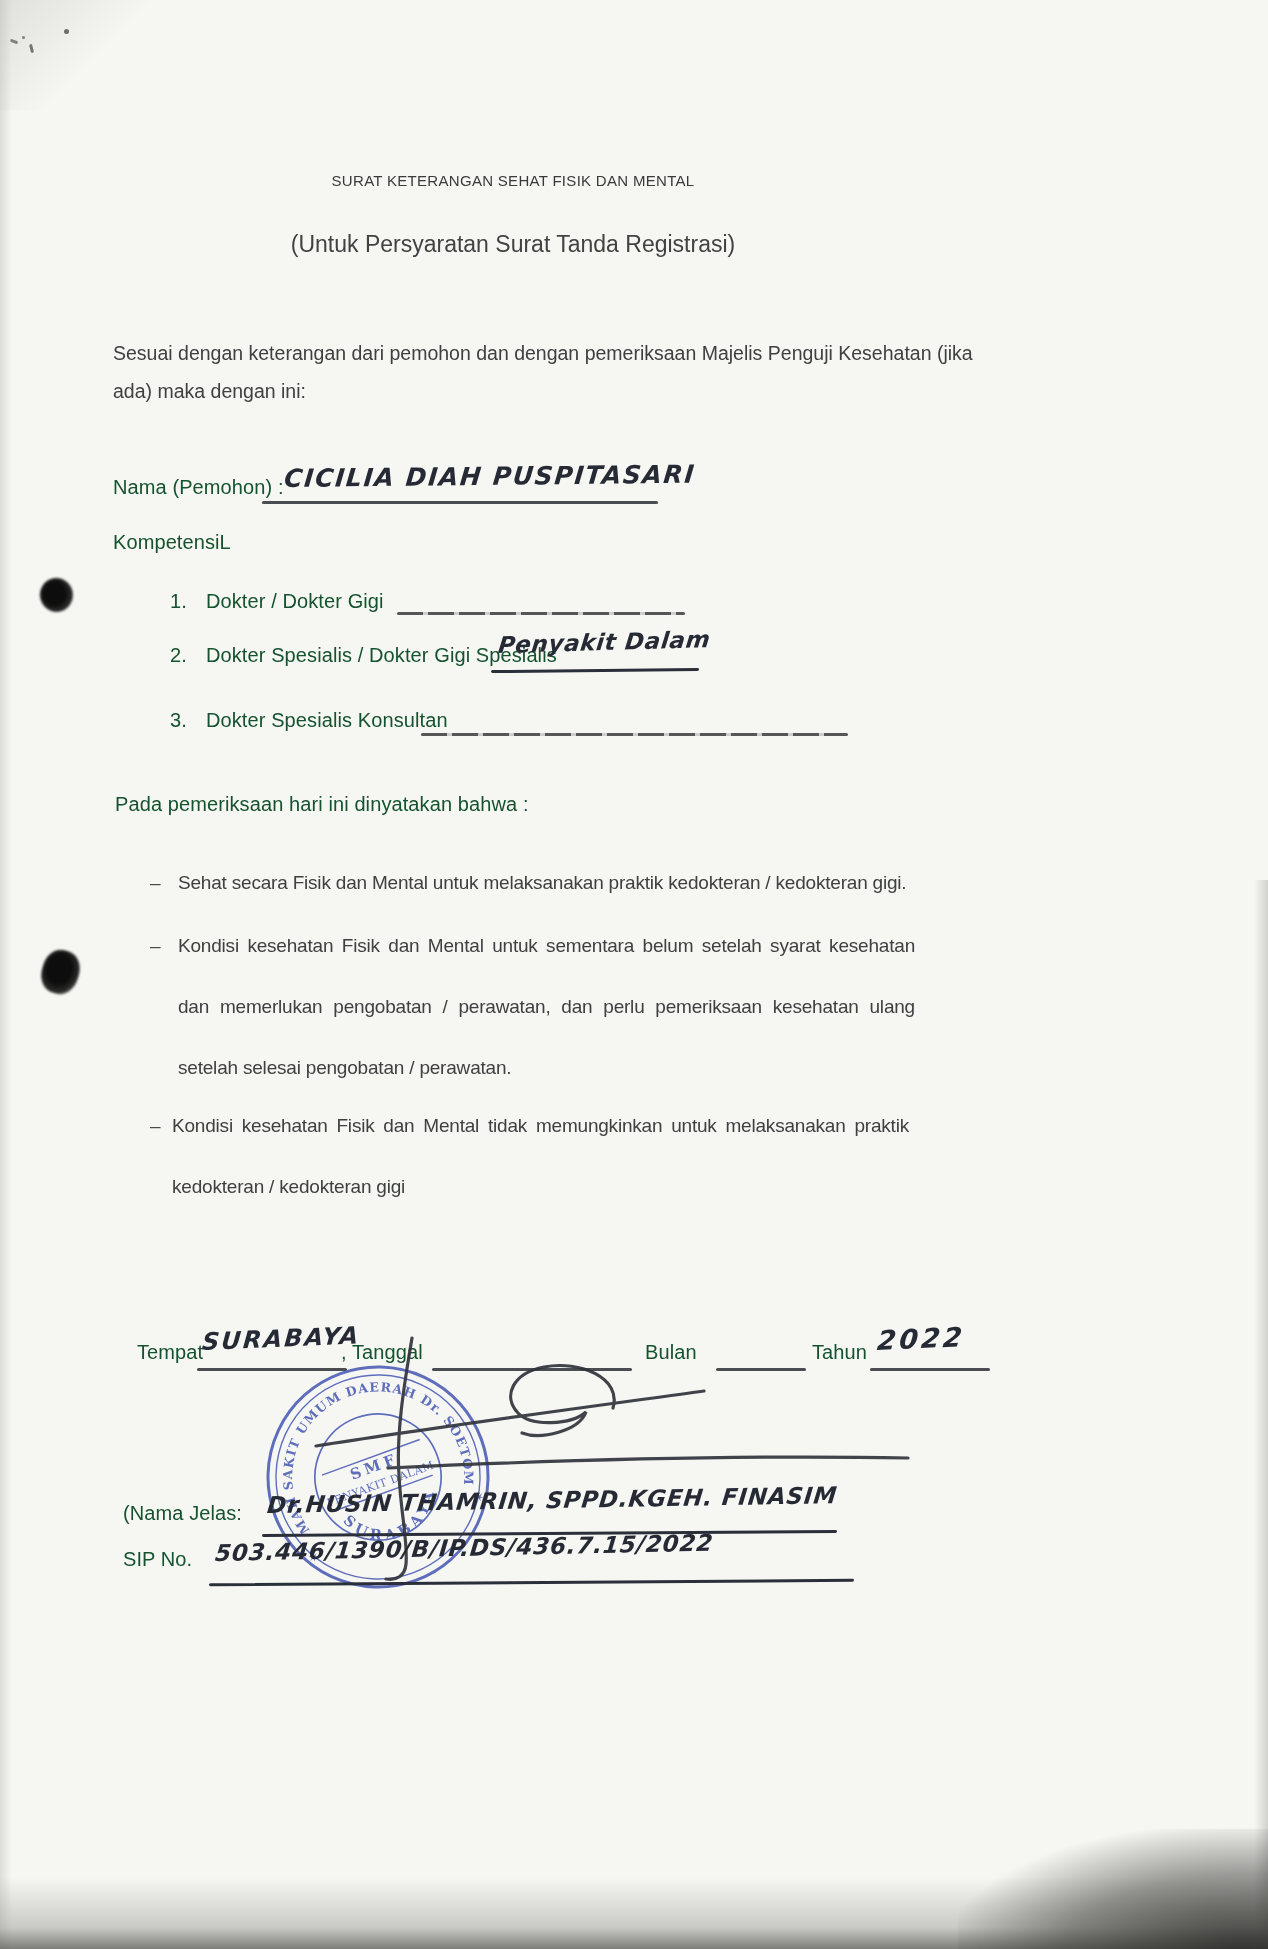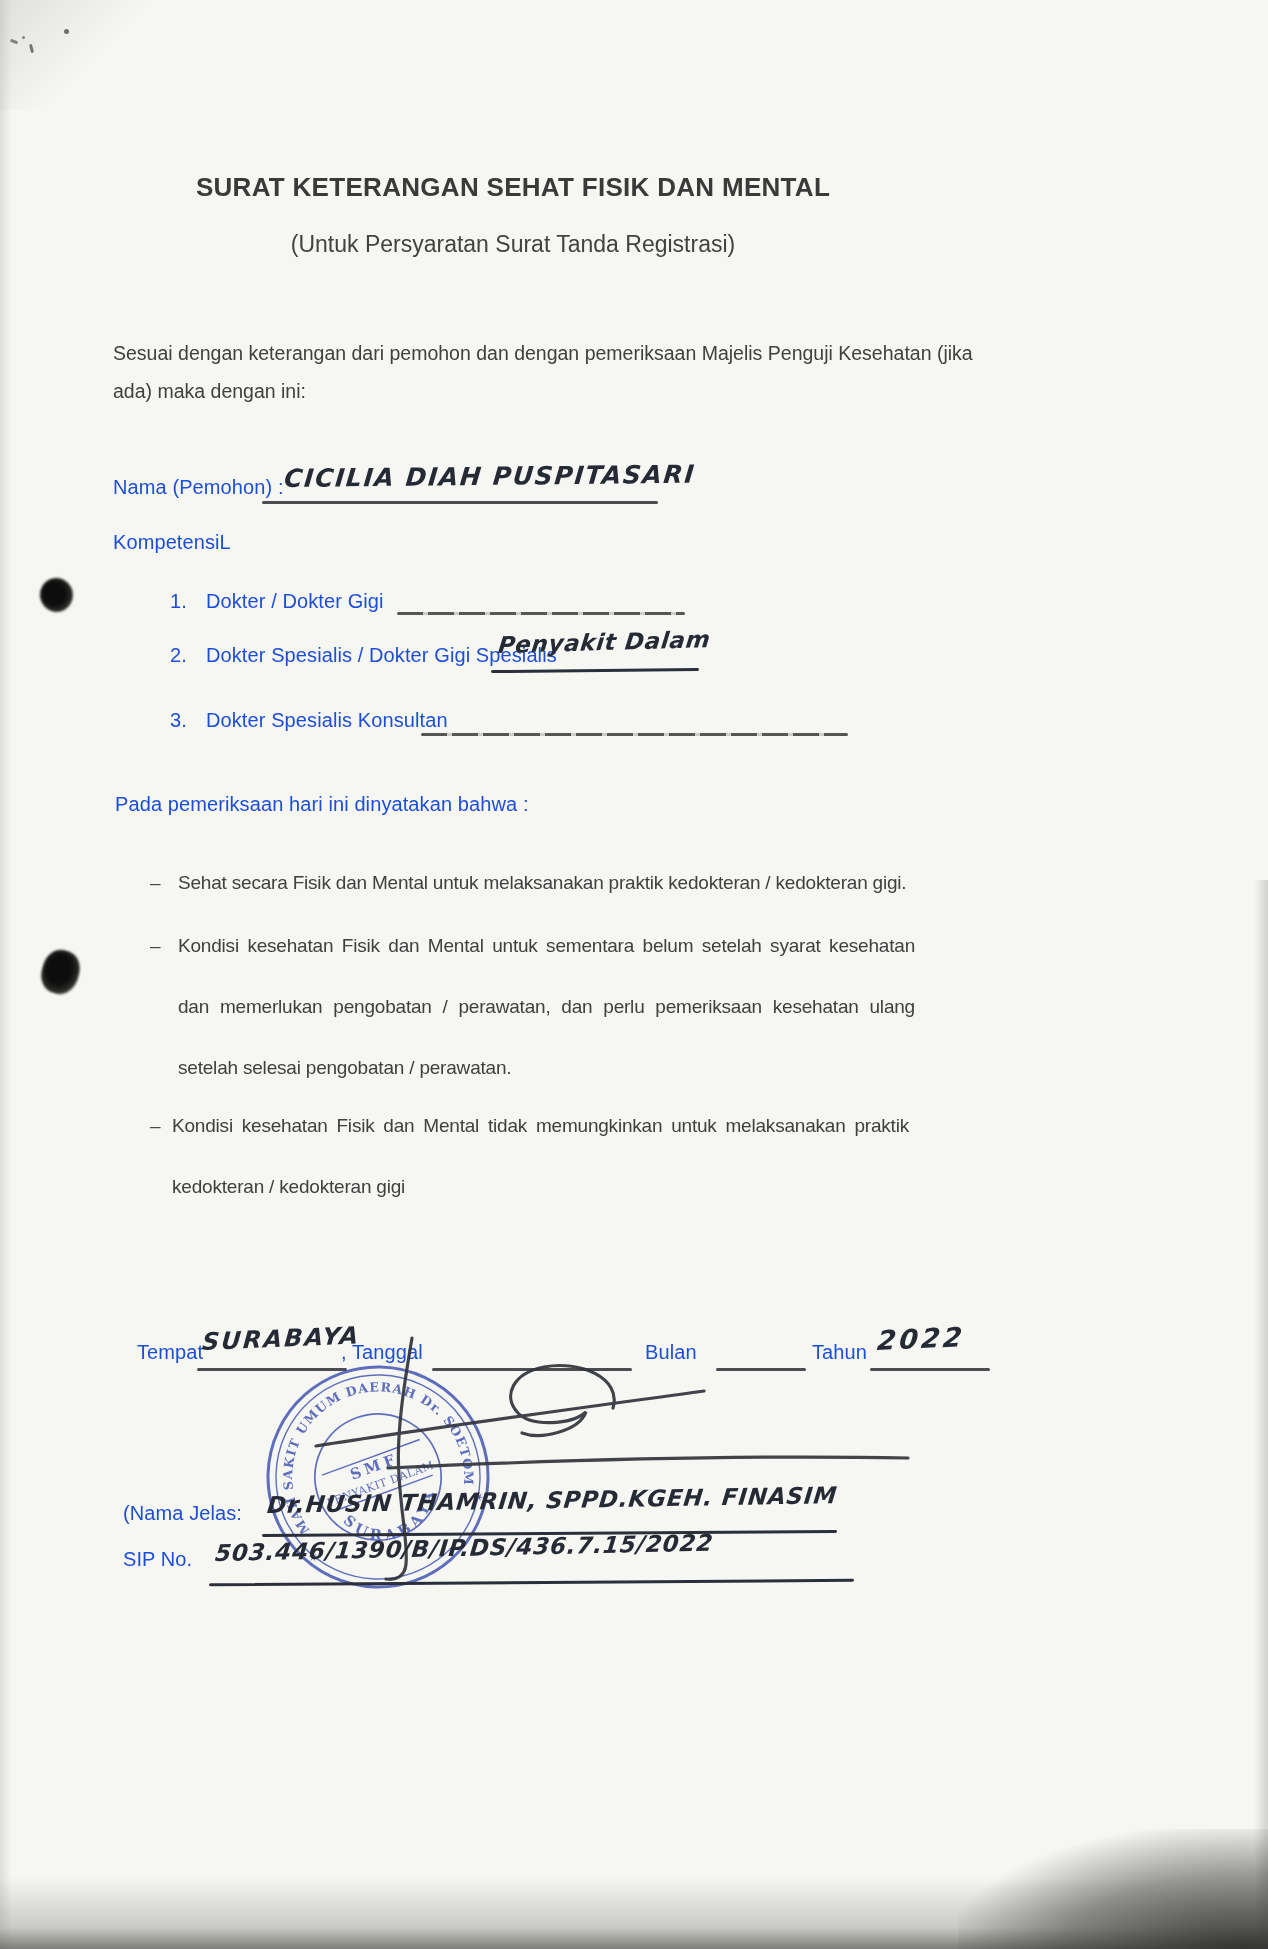--- a/index.html
+++ b/index.html
@@ -5,22 +5,22 @@
   html,body{margin:0;padding:0;background:#e9e9e7;}
   .page{
     position:relative;
     width:1268px;height:1949px;
     background:#f6f6f3;
     overflow:hidden;
     font-family:"Liberation Sans",sans-serif;
     color:#3f4040;
   }
   .abs{position:absolute;}
-  .typed{font-size:20px;line-height:26px;color:#1d4ed8;letter-spacing:.1px;}
-  .title{font-weight:bold;font-size:26px;letter-spacing:.3px;color:#3a3a3a;text-align:center;width:800px;}
+  .typed{font-size:20px;line-height:26px;color:#14532d;letter-spacing:.1px;}
+  .title{font-weight:normal;font-size:15px;letter-spacing:.3px;color:#3a3a3a;text-align:center;width:800px;}
   .subtitle{font-size:23px;text-align:center;width:800px;color:#424242;}
   .intro-line{font-size:19.5px;height:38px;line-height:26px;color:#3f4040;}
   
   .hw{
     font-family:"DejaVu Sans",sans-serif;
     font-style:italic;font-weight:bold;
     color:#252a35;letter-spacing:1.6px;
     white-space:nowrap;
     transform-origin:left bottom;
   }

